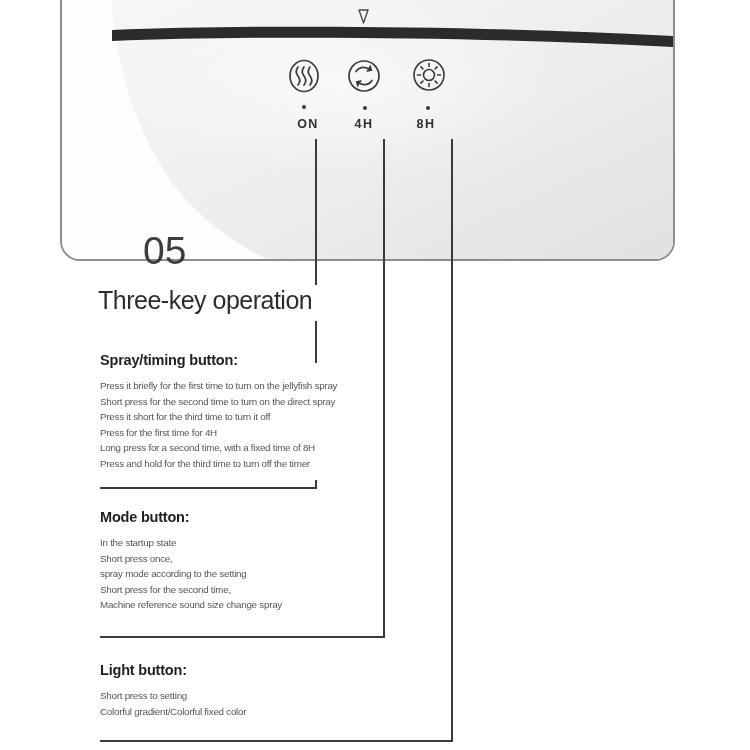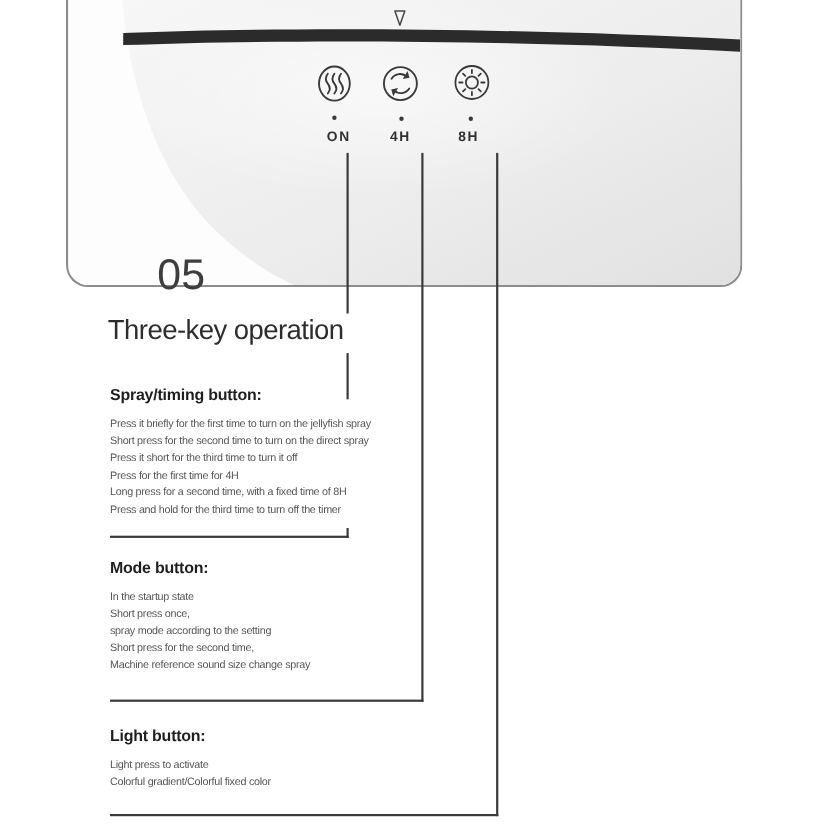--- a/index.html
+++ b/index.html
@@ -131,17 +131,17 @@
     <h3>Mode button:</h3>
     <p>In the startup state</p>
     <p>Short press once,</p>
     <p>spray mode according to the setting</p>
     <p>Short press for the second time,</p>
     <p>Machine reference sound size change spray</p>
   </section>
 
   <section class="info-section s3">
     <h3>Light button:</h3>
-    <p>Light press to activate</p>
+    <p>Short press to setting</p>
     <p>Colorful gradient/Colorful fixed color</p>
   </section>
 
 </div>
 
 </body></html>

